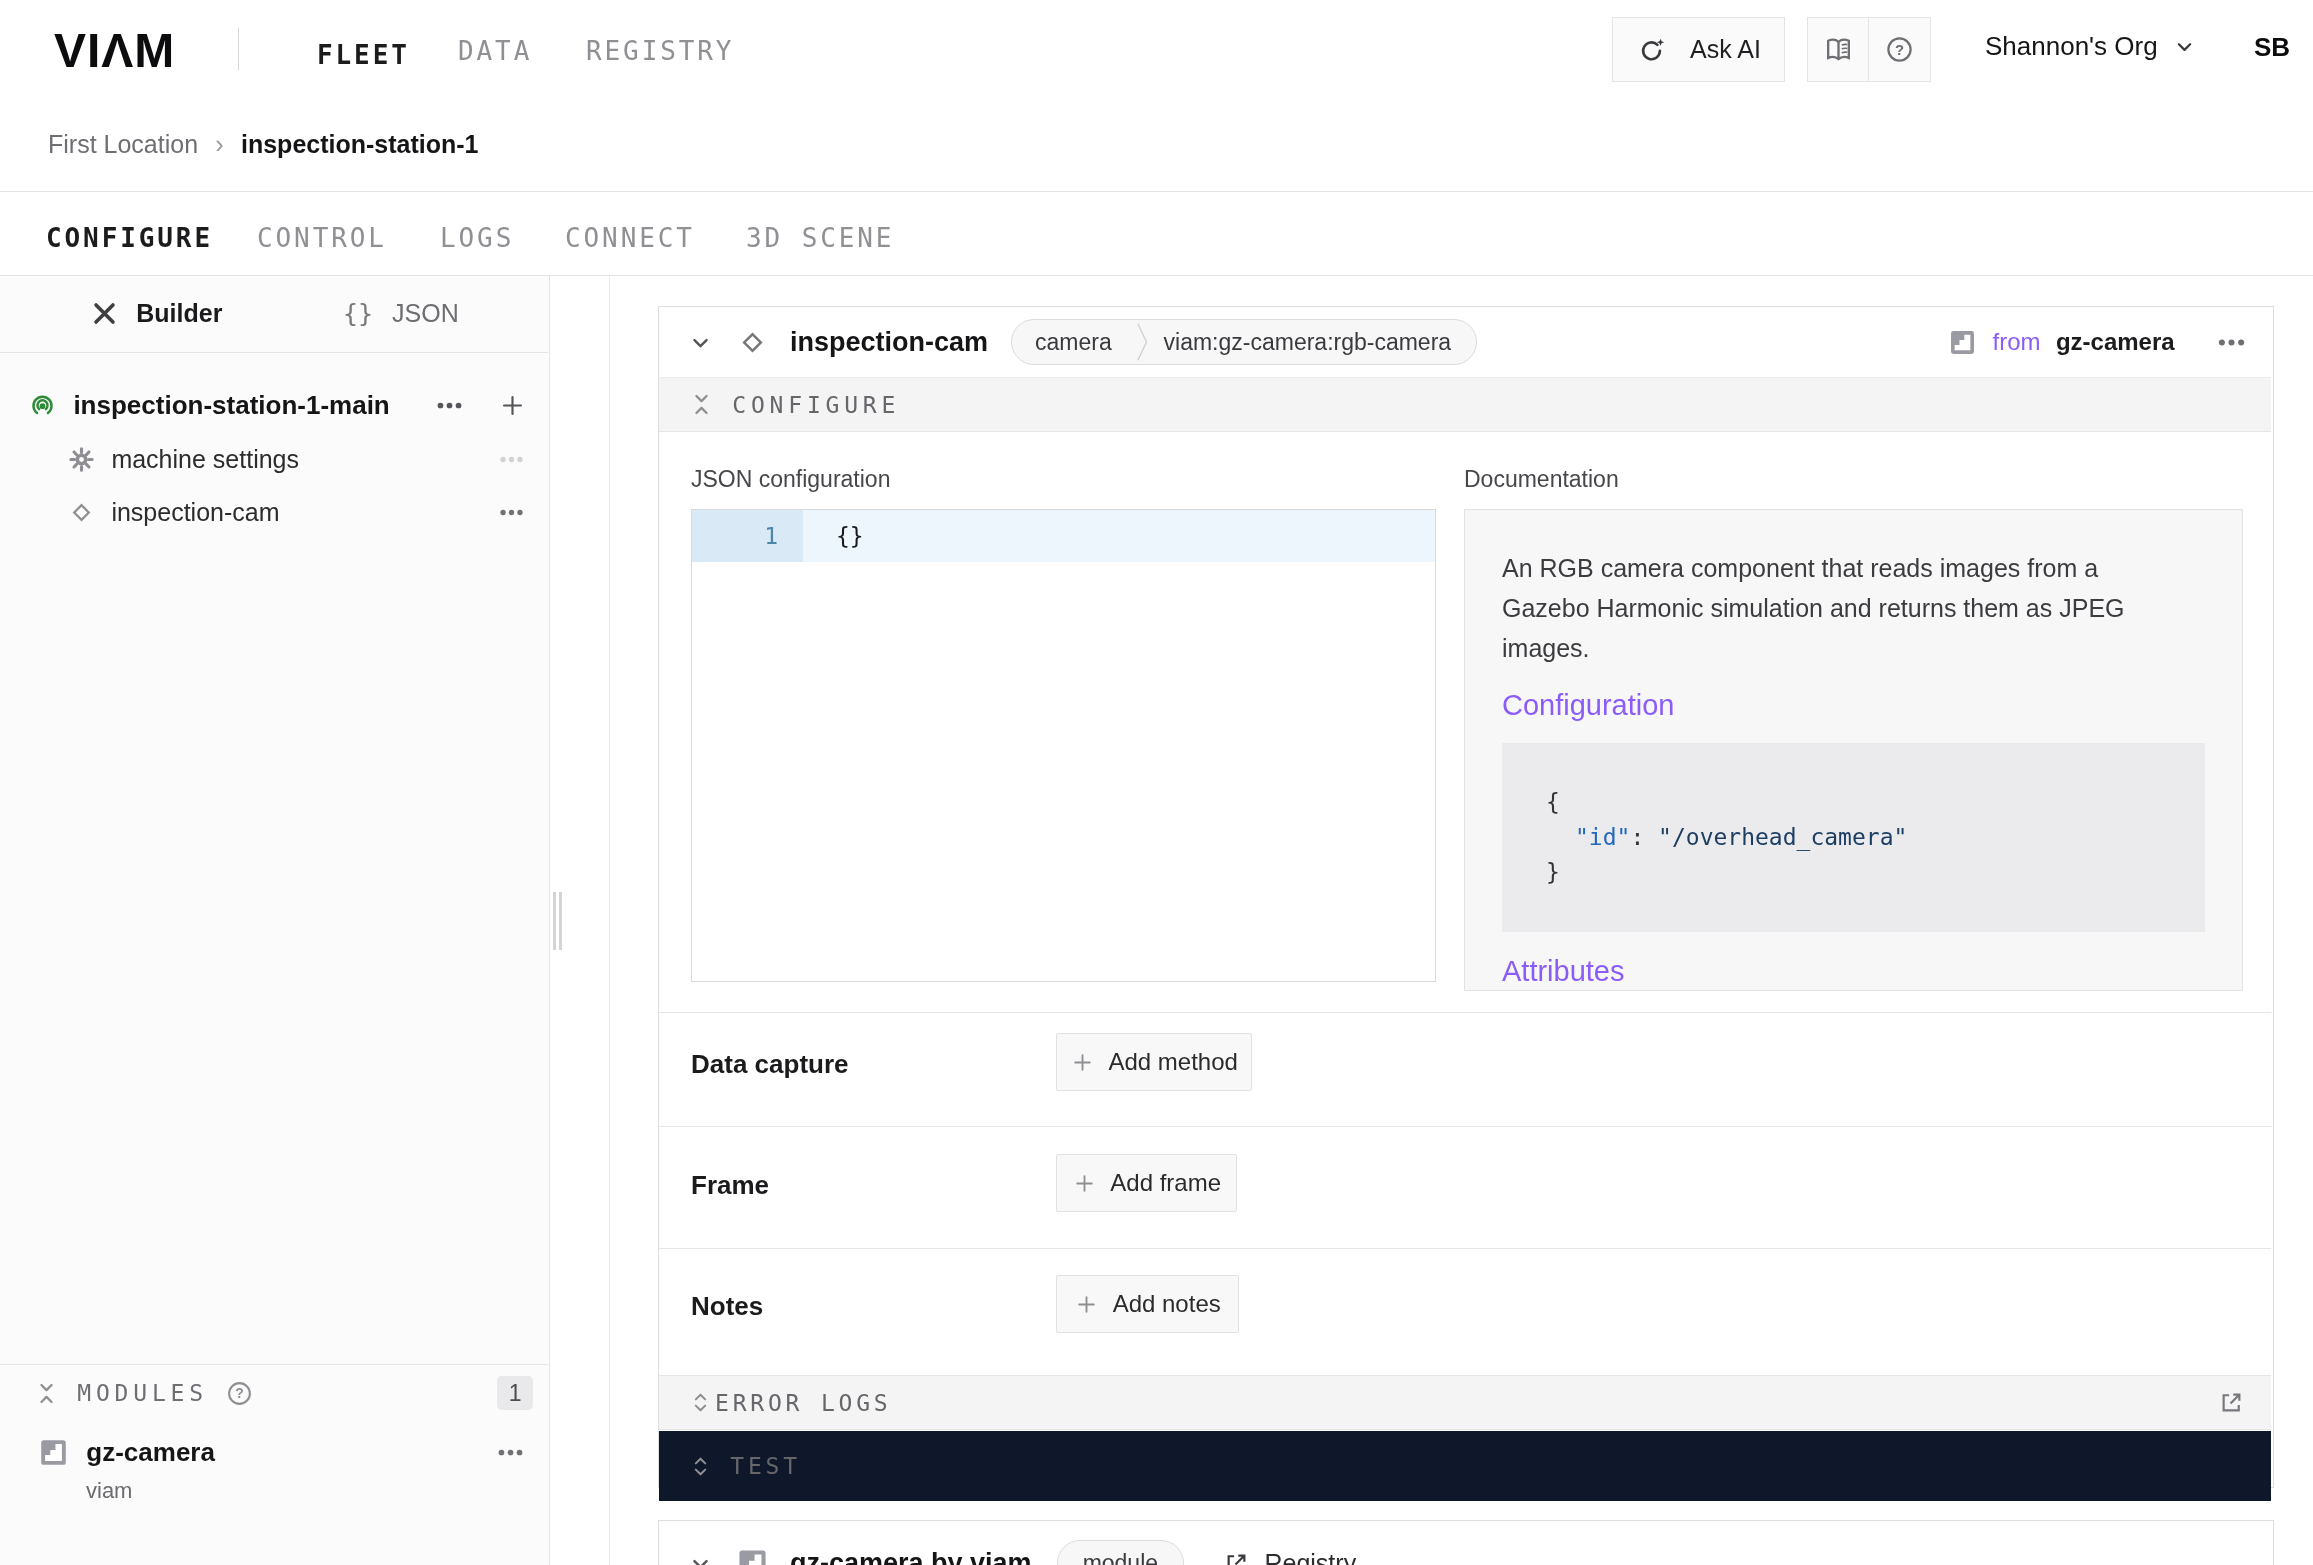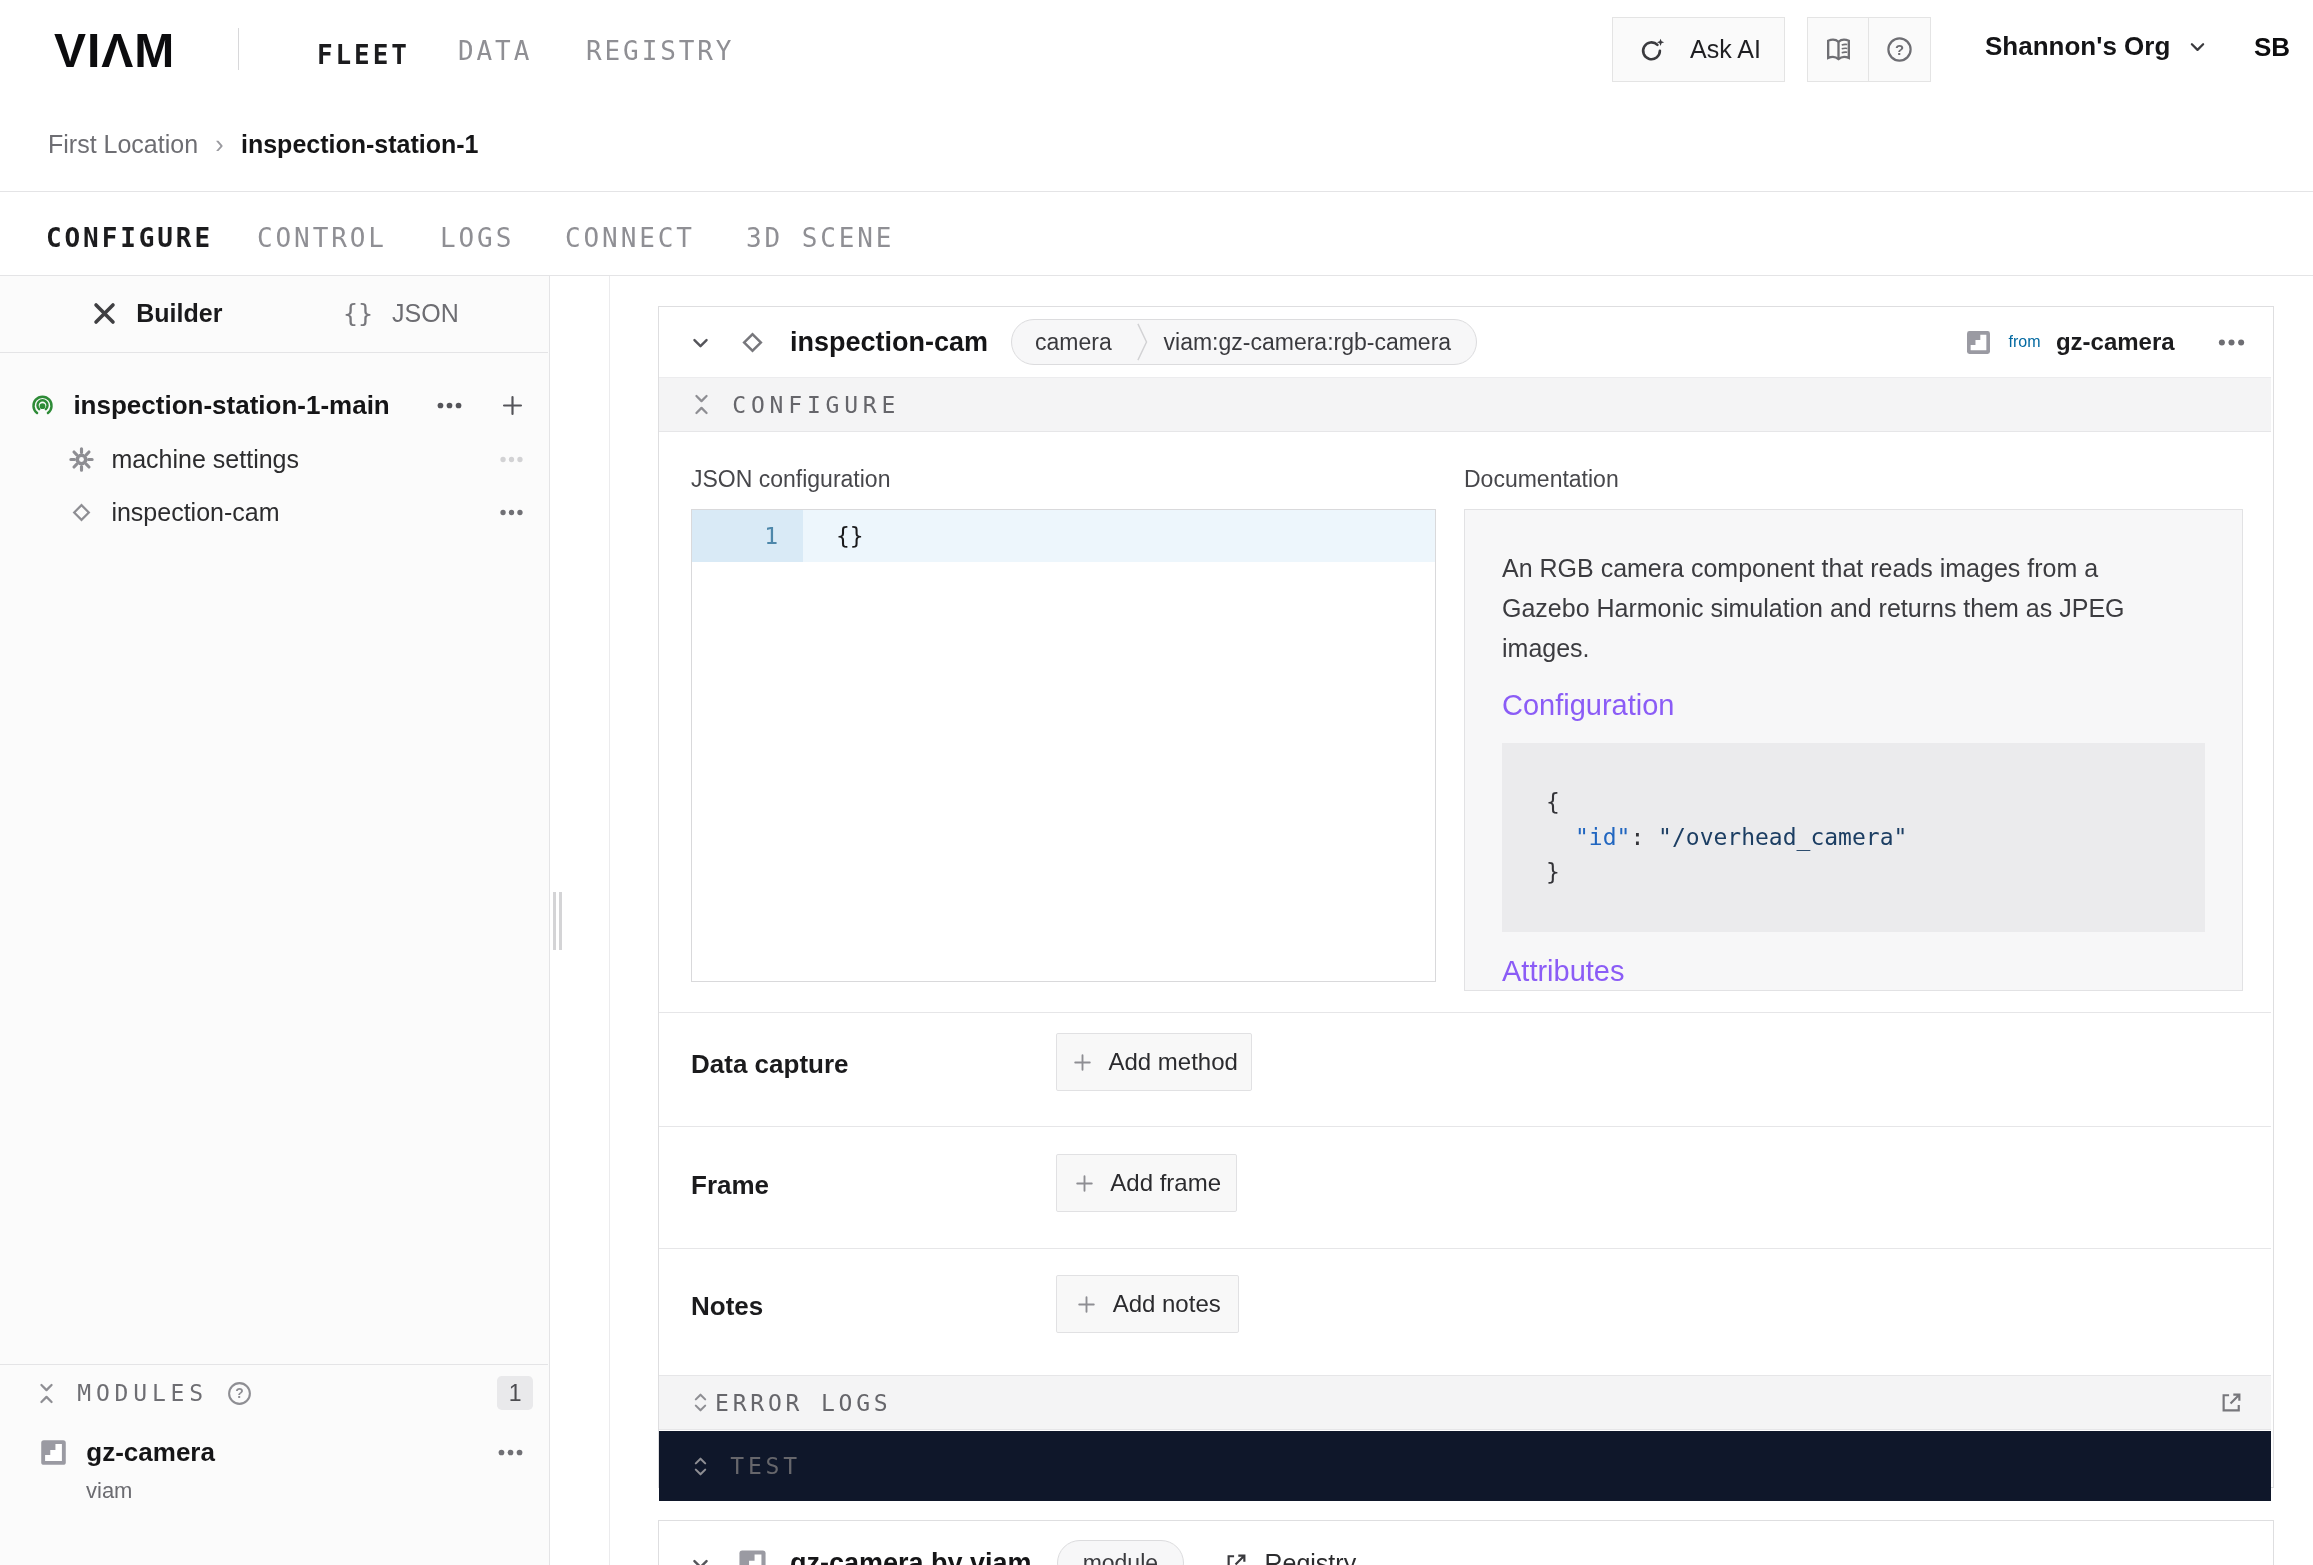--- a/index.html
+++ b/index.html
@@ -132,21 +132,21 @@
         <use href="#i-book"></use>
       </svg>
   </div>
   <div class="abs topbtn" style="left:1868px;top:17.3px;width:61px">
     <svg class="ic" width="31" height="31" style="color:#6e6e73" viewBox="0 0 32 32">
         <use href="#i-help"></use>
       </svg>
   </div>
 
   <div class="abs row" style="left:1985px;top:31px;gap:13.4px">
-    <span style="font-size:26px;font-weight:bold;color:#151517">Shannon's Org</span>
+    <span style="font-size:26px;font-weight:normal;color:#151517">Shannon's Org</span>
     <svg width="27" height="27" style="color:#3a3a3e" viewBox="0 0 28 28">
         <use href="#i-chevdown"></use>
       </svg>
   </div>
   <div class="abs" style="left:2254px;top:32px;font-size:26px;font-weight:bold;color:#0d0d0f">SB</div>
 </div>
 
 <div class="abs" id="machinebar">
   <div class="abs row" style="left:48px;top:0;height:92px;gap:17.3px">
     <span style="font-size:25px;color:#6e6e73">First Location</span>
@@ -289,21 +289,21 @@
       <span style="padding:0 23px">camera</span>
       <svg width="15.4" height="44" viewBox="0 0 16 46">
           <path d="M3 4l9 19-9 19" stroke="#d2d2d4" fill="none" stroke-width="1.5"></path>
         </svg>
       <span style="padding:0 25px 0 13.4px">viam:gz-camera:rgb-camera</span>
     </div>
     <div class="row" style="margin-left:auto;gap:15.4px;margin-right:23px">
       <svg width="29" height="29" viewBox="0 0 30 30">
           <use href="#i-module"></use>
         </svg>
-      <span style="font-size:16px;color:#0369a1">from</span>
+      <span style="font-size:24px;color:#8b5cf6">from</span>
       <span style="font-size:24px;font-weight:bold;color:#1c1c1e">gz-camera</span>
       <svg width="33" height="33" style="color:#6e6e73;margin-left:25px" viewBox="0 0 34 34">
           <use href="#i-dots"></use>
         </svg>
     </div>
   </div>
 
   <div class="abs row graybar" style="left:0;top:71px;width:1612px;height:53px;border-top:none">
     <svg width="27" height="27" style="color:#8e8e93;margin-left:29px" viewBox="0 0 28 28">
         <use href="#i-fold"></use>

